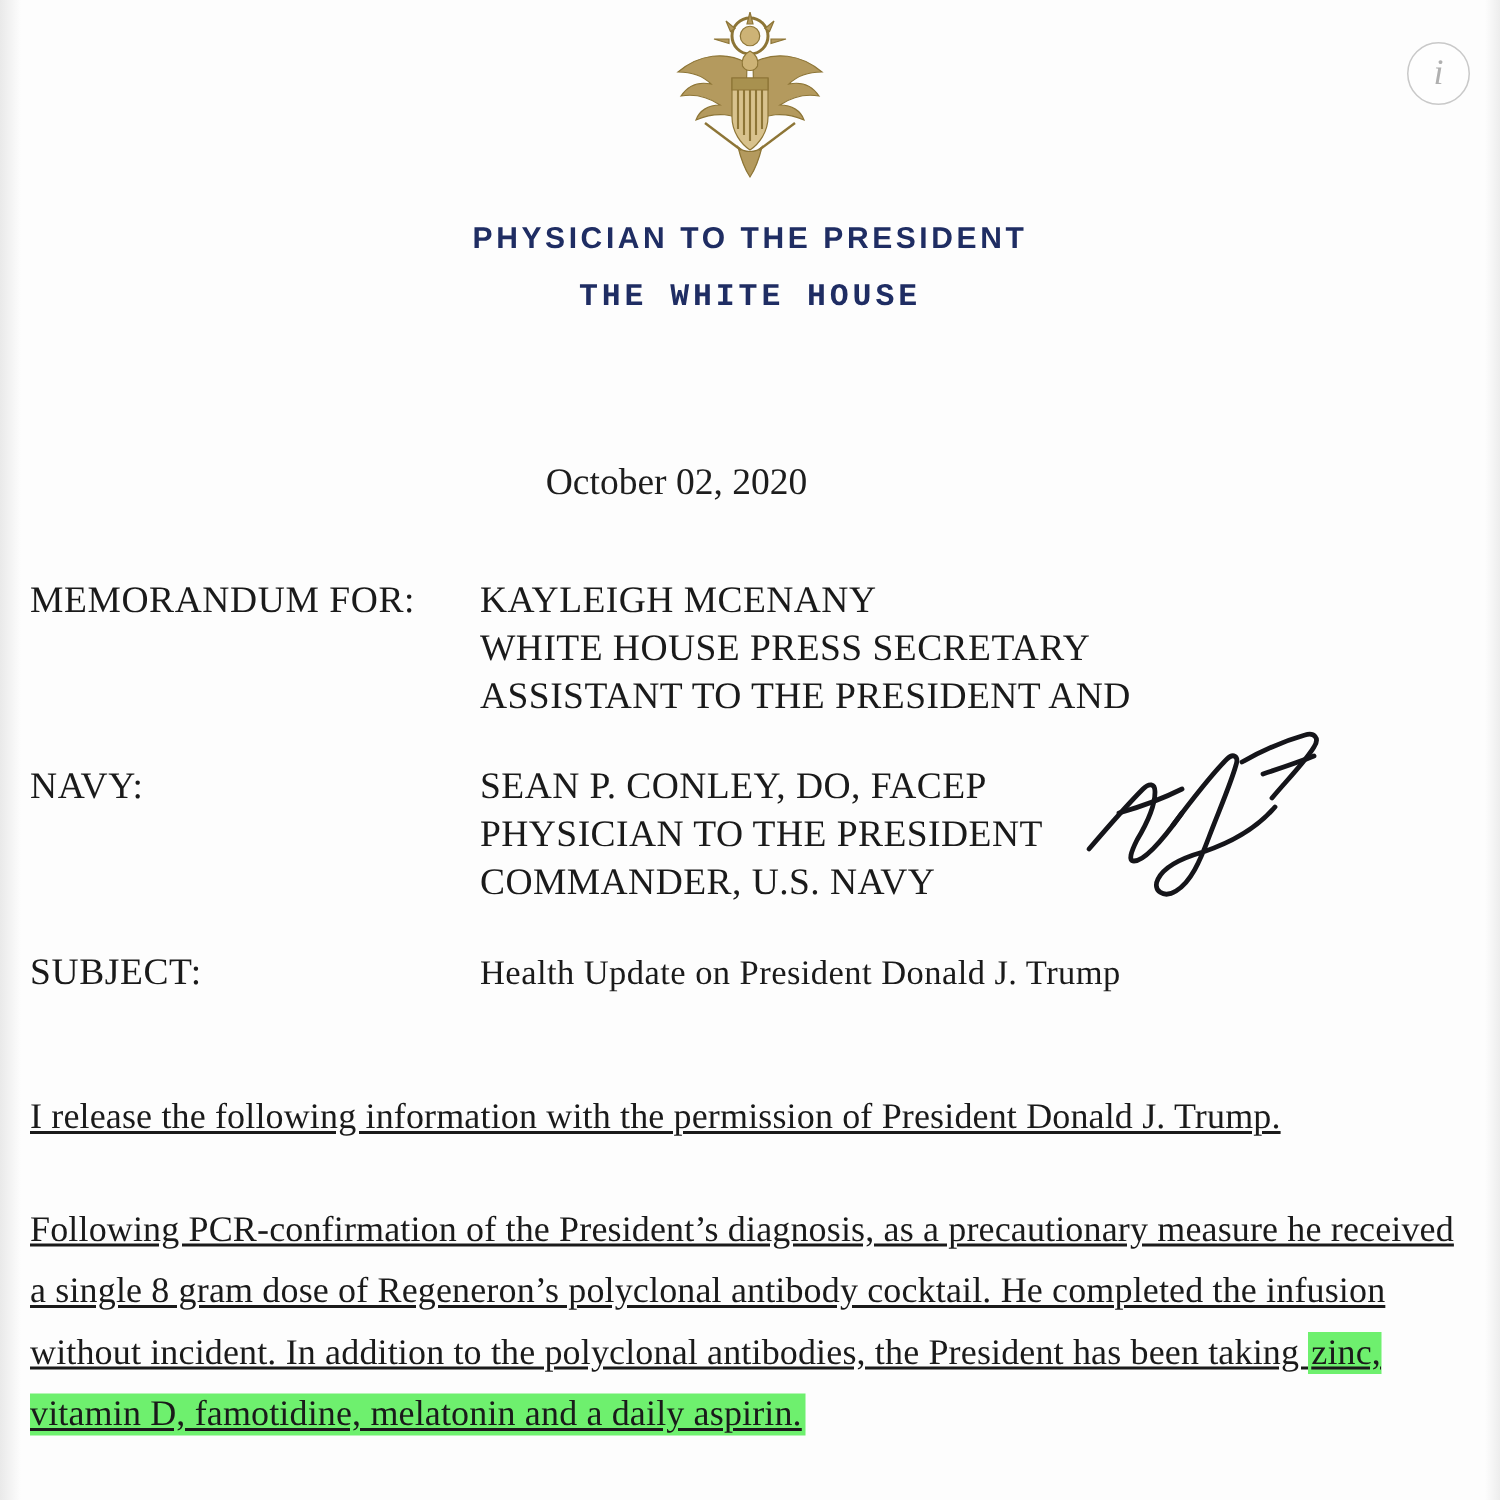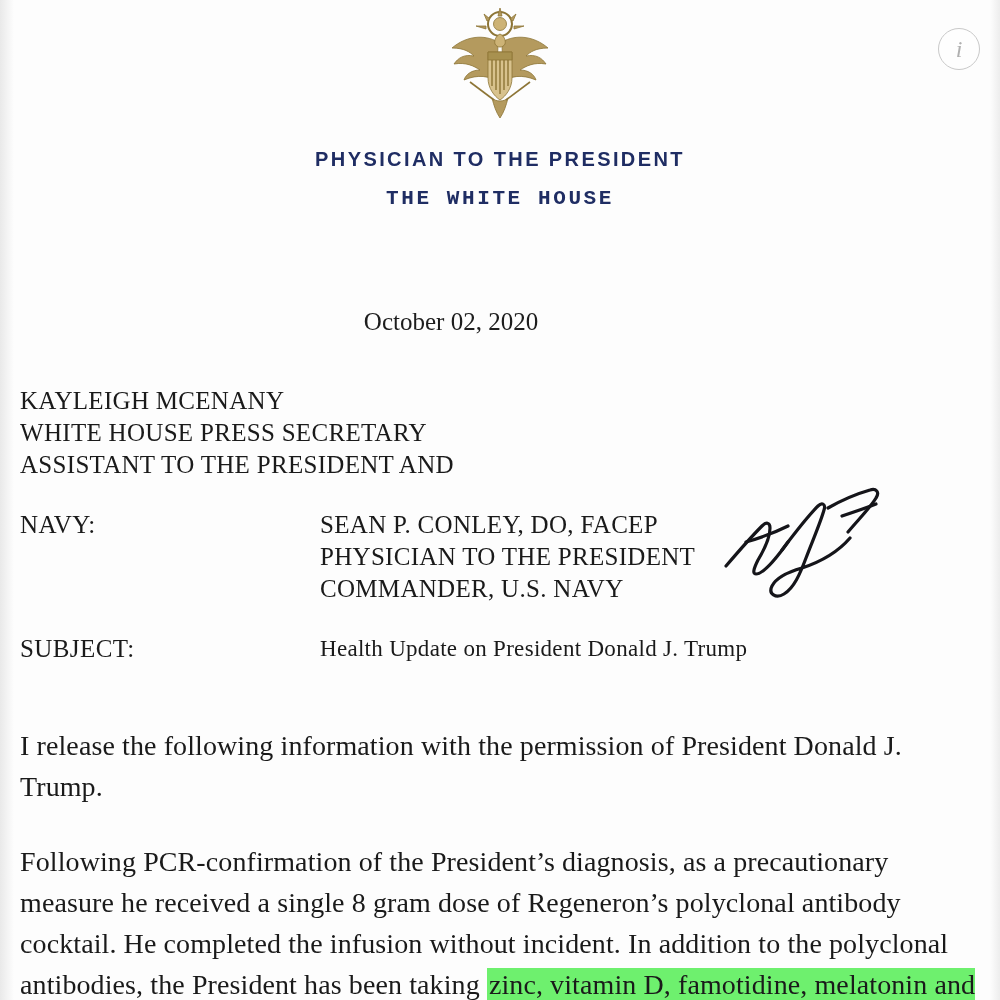--- a/index.html
+++ b/index.html
@@ -142,24 +142,25 @@
     height: 125px;
   }
 
   .body-block {
     position: absolute;
     top: 725px;
     left: 20px;
     width: 965px;
   }
   .para {
-    font-size: 28px;
+    font-size: 24px;
     line-height: 41px;
     letter-spacing: 0.1px;
     margin: 0 0 34px 0;
+    text-decoration: underline;
   }
   .para:last-child { margin-bottom: 0; }
   .hl {
     background: #6ef06e;
     padding: 1px 2px;
   }
 </style>
 </head>
 <body>
 
@@ -204,20 +205,21 @@
   <div class="letterhead">
     <div class="lh1">PHYSICIAN TO THE PRESIDENT</div>
     <div class="lh2">THE WHITE HOUSE</div>
   </div>
 
   <div class="date">October 02, 2020</div>
 
   <div class="memo-block">
 
     <div class="memo-row">
+      <div class="memo-label">MEMORANDUM FOR:</div>
       <div class="memo-value">
         <span class="line">KAYLEIGH MCENANY</span>
         <span class="line">WHITE HOUSE PRESS SECRETARY</span>
         <span class="line">ASSISTANT TO THE PRESIDENT AND</span>
       </div>
     </div>
 
     <div class="memo-row">
       <div class="memo-label">NAVY:</div>
       <div class="memo-value">

